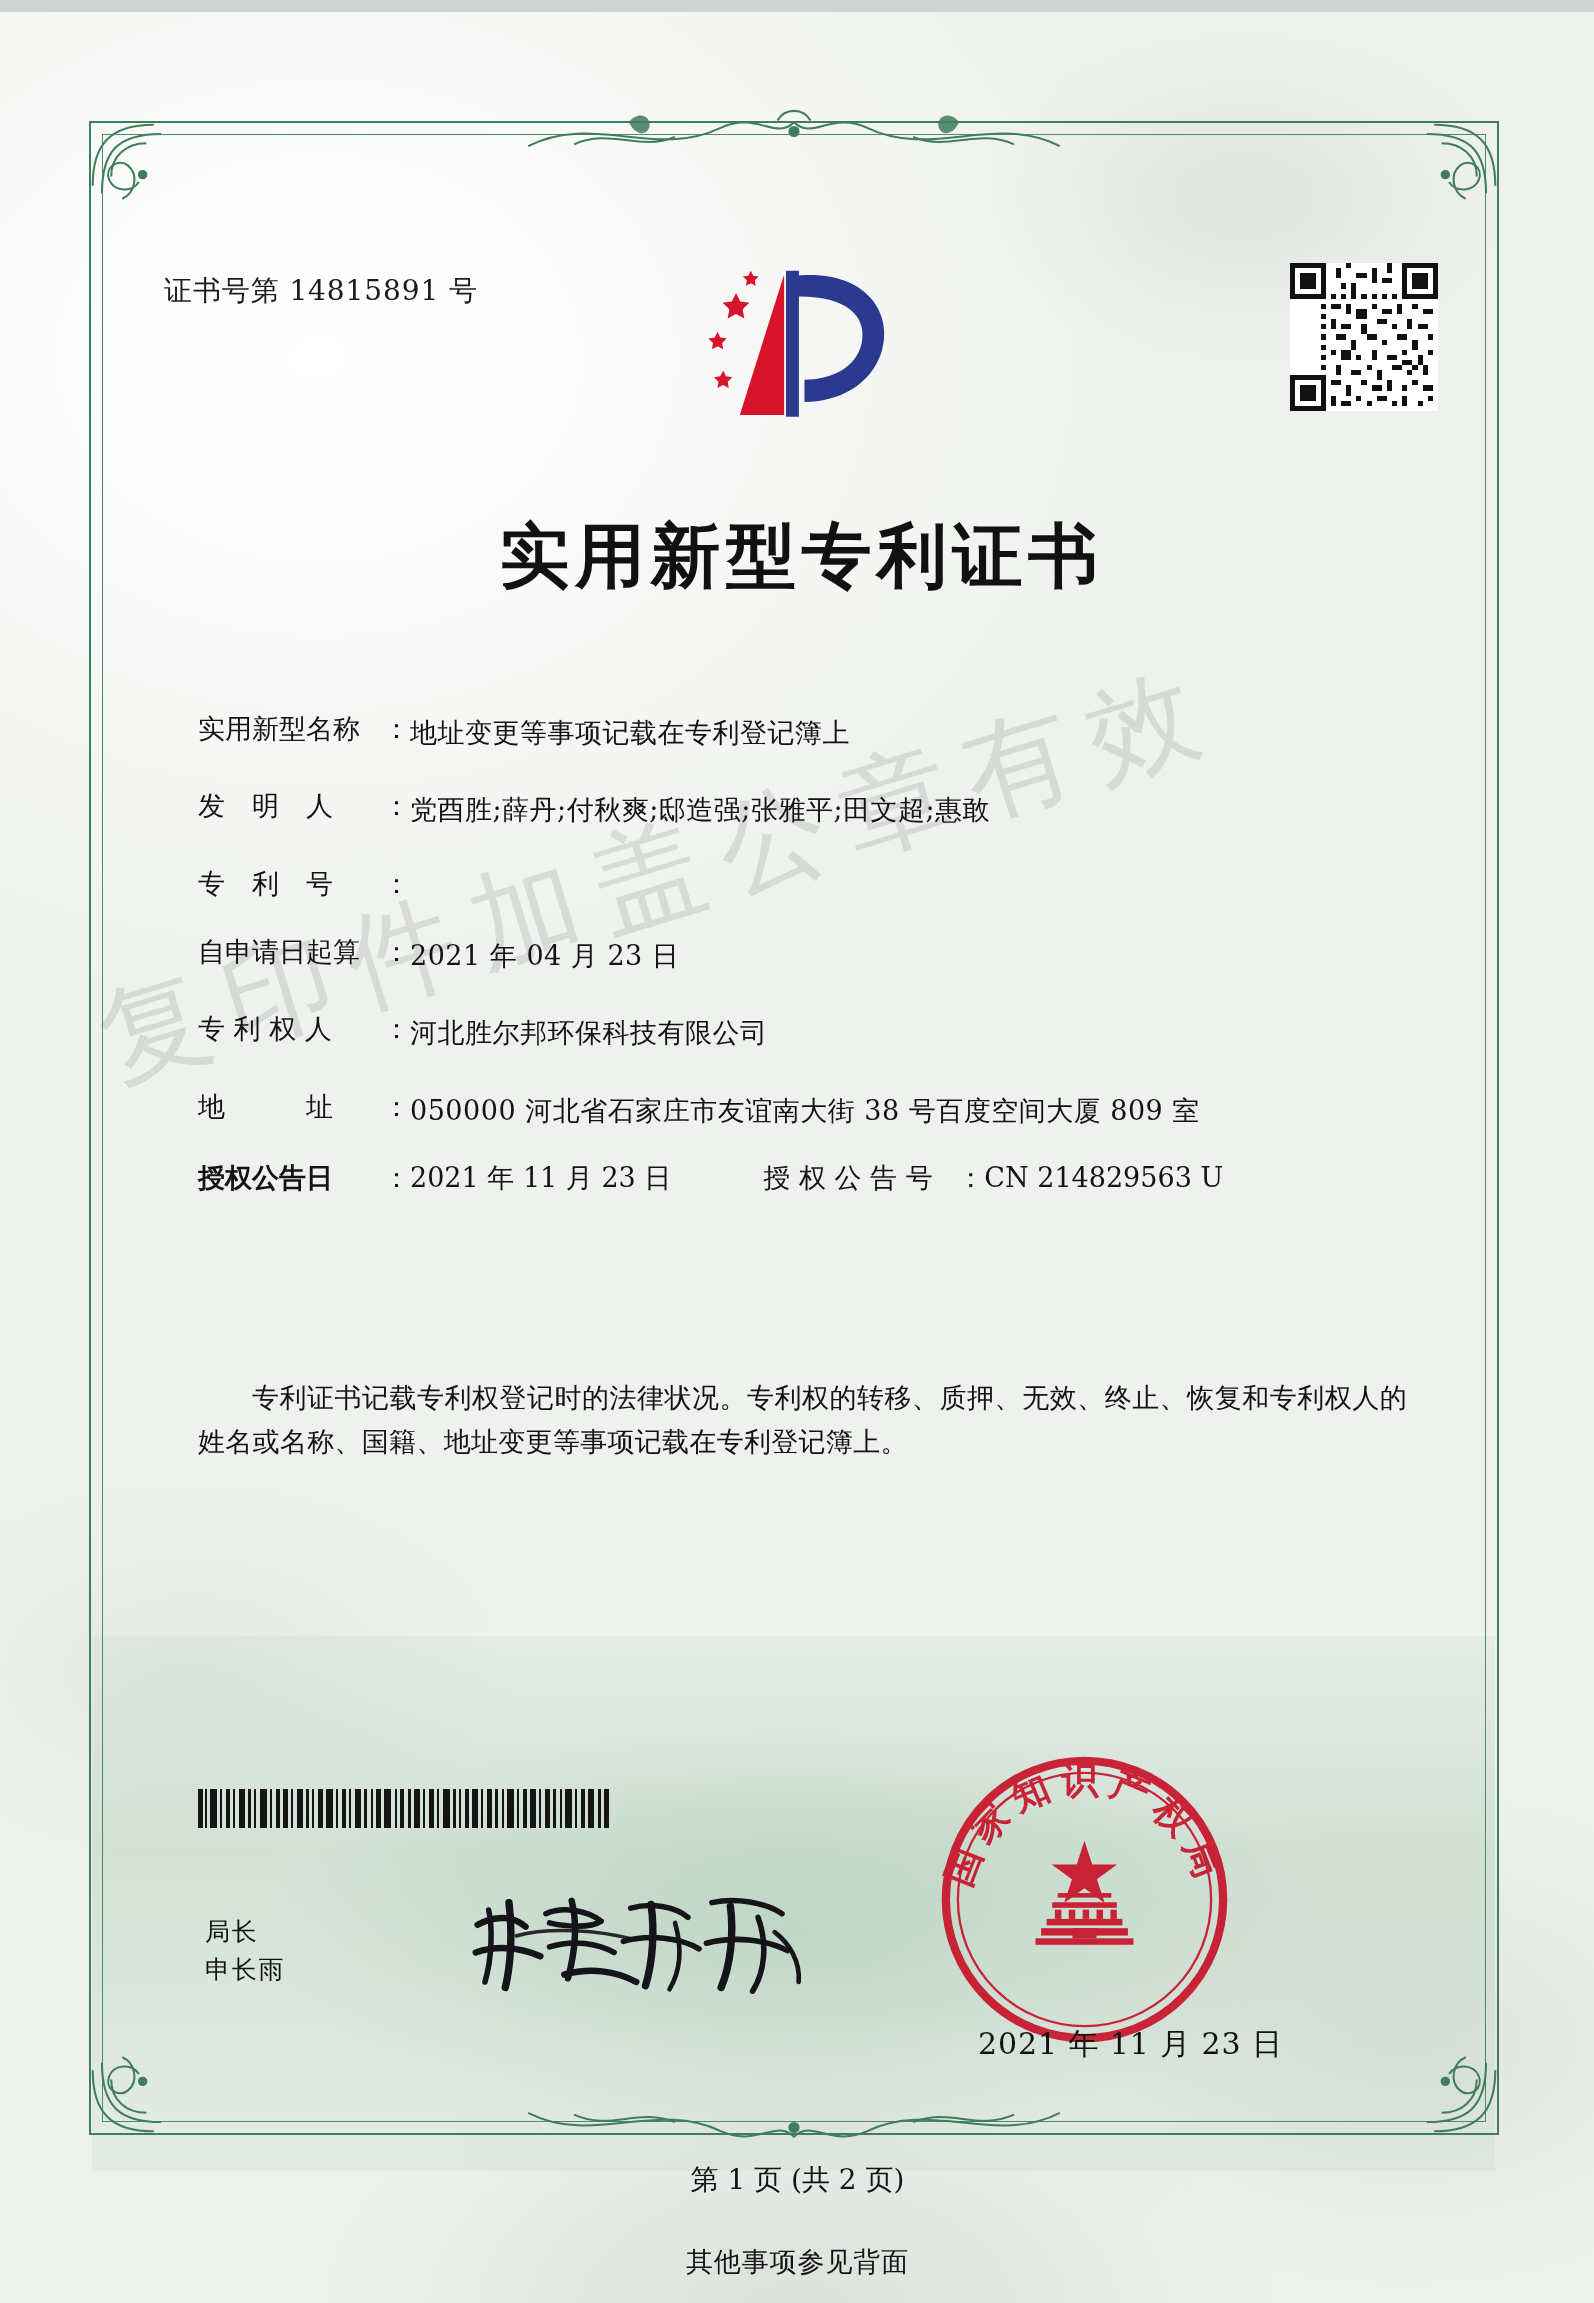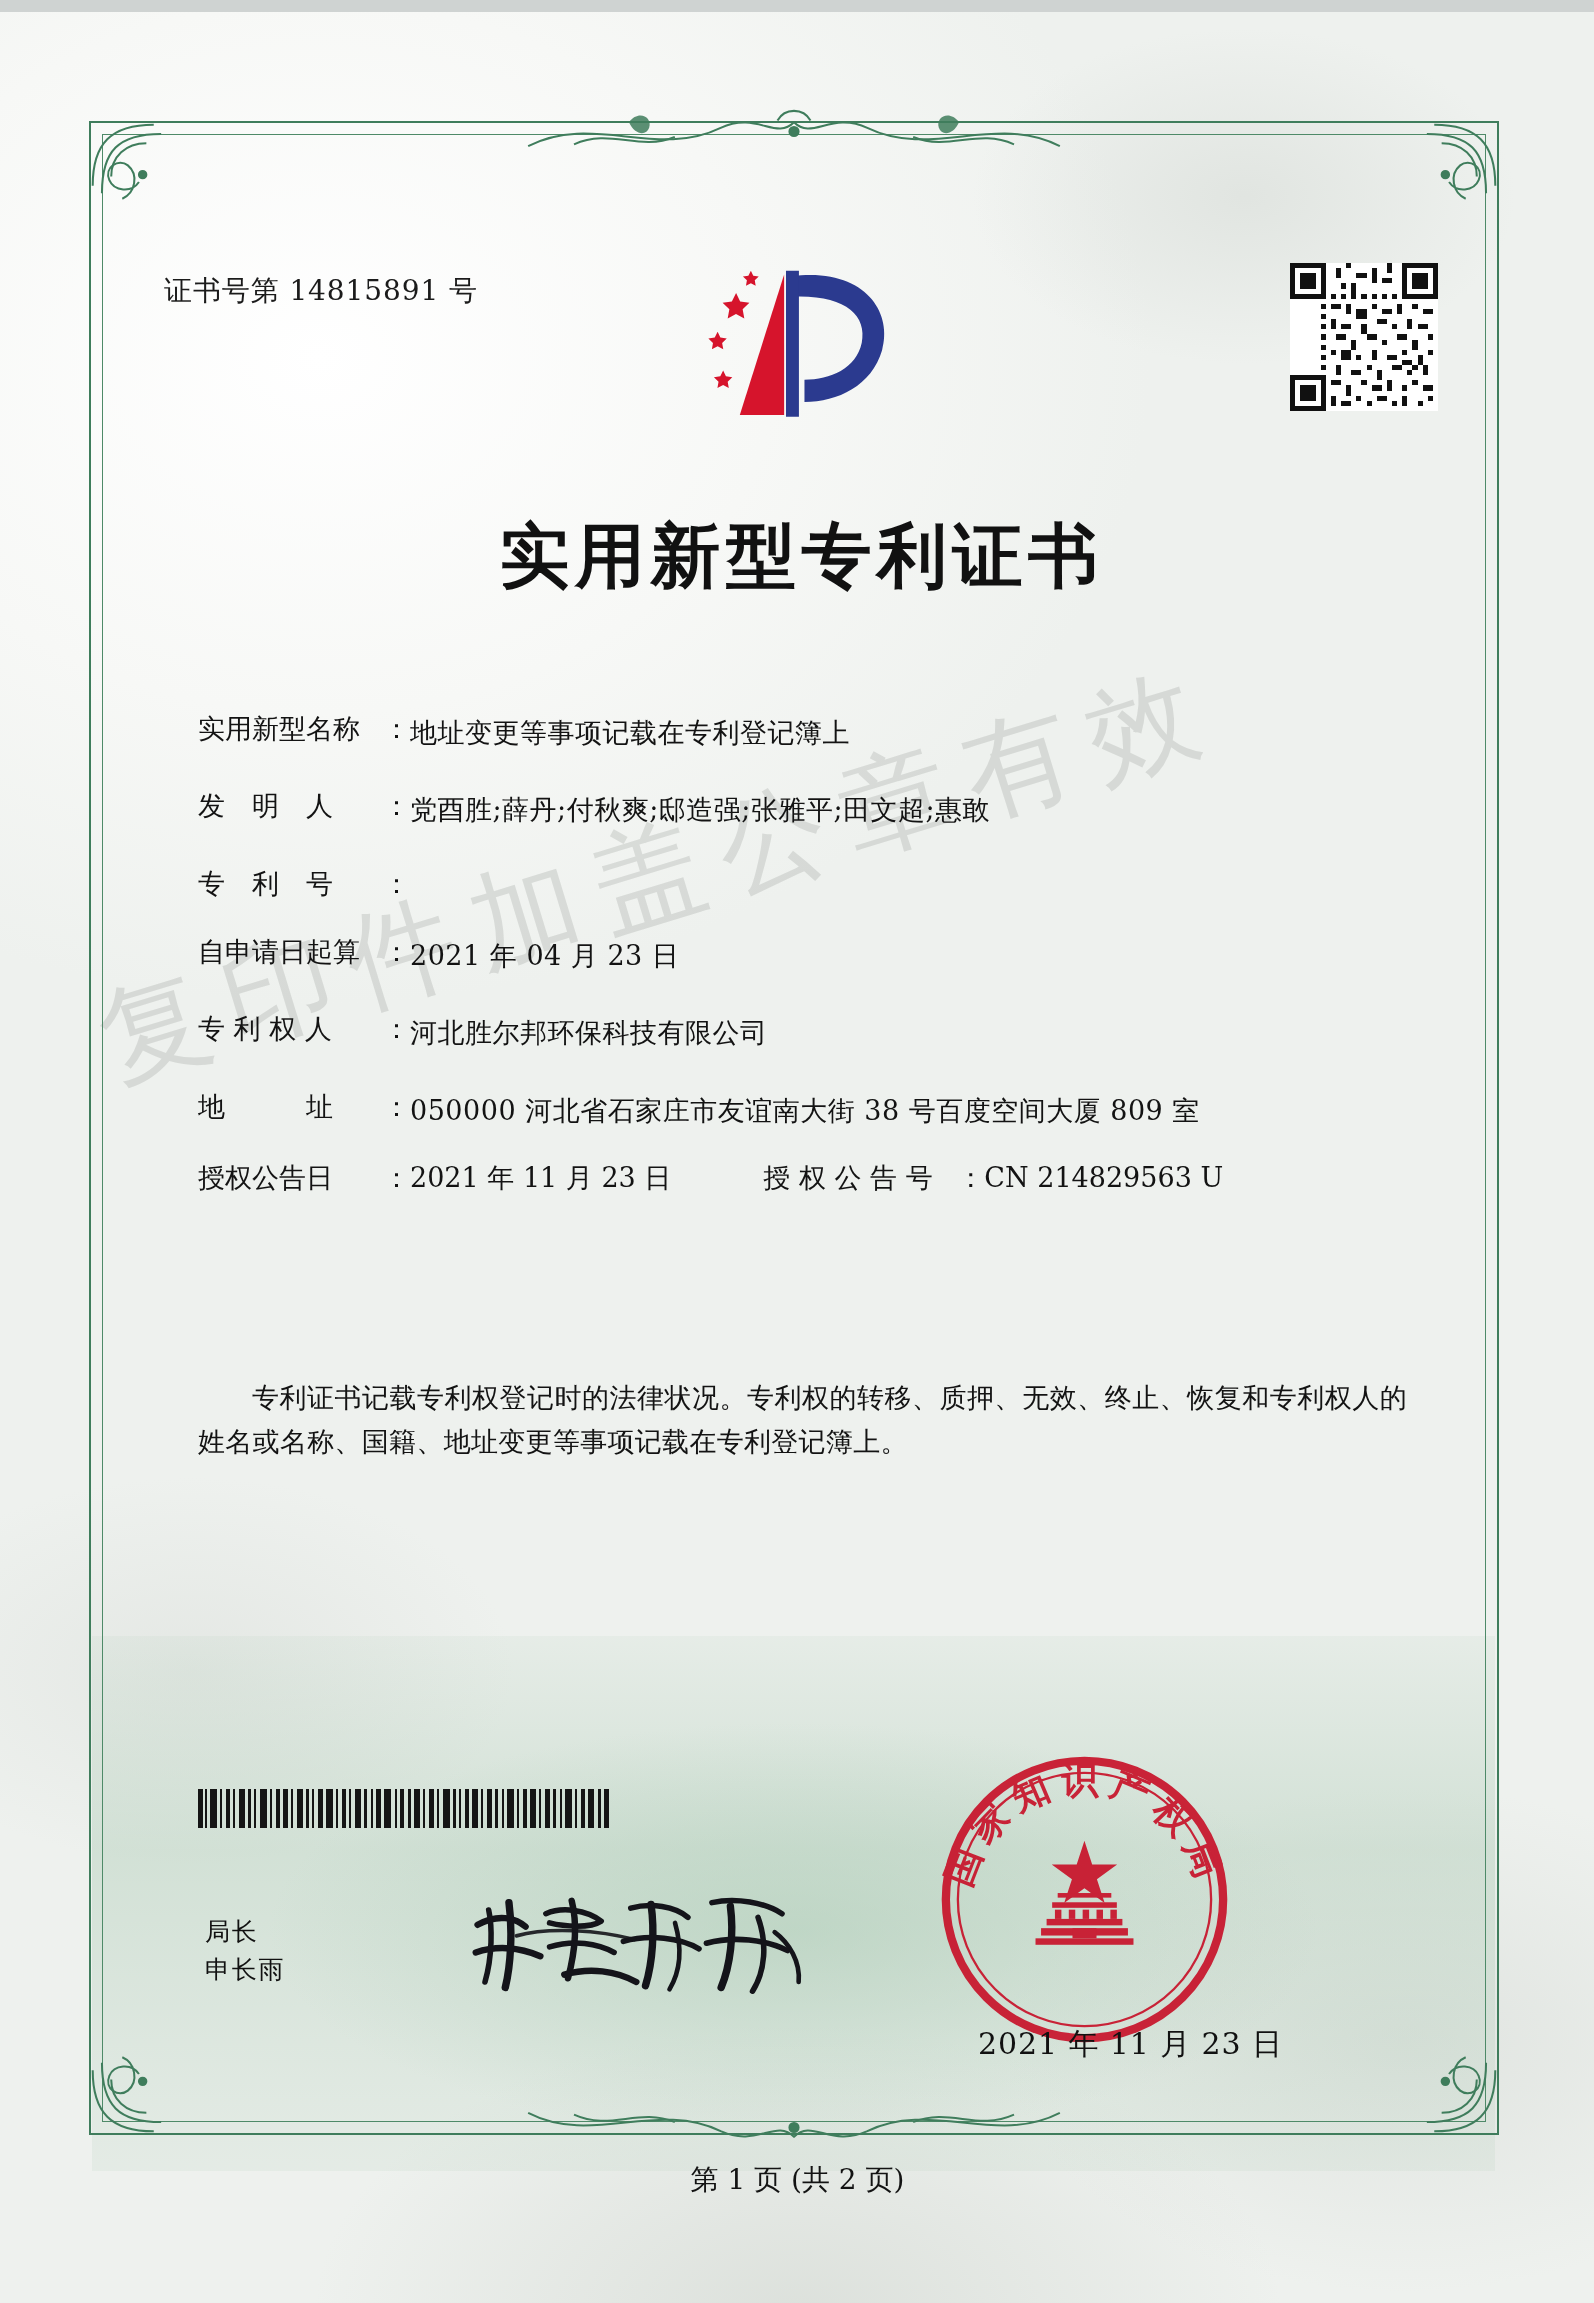--- a/index.html
+++ b/index.html
@@ -129,21 +129,21 @@
   .f-colon { flex: 0 0 18.5px; }
   .f-value {
     flex: 1;
     letter-spacing: 0.5px;
     word-break: break-all;
     line-height: 1.35;
   }
   .row-split { display: flex; margin-bottom: 9.2px; }
   .row-split .half { display: flex; }
   .row-split .half.second { margin-left: 92px; }
-  .hl { width: 185px; flex: 0 0 185px; white-space: pre; }
+  .hl { width: 185px; flex: 0 0 185px; white-space: pre; font-weight: bold; }
   .hl2 { width: 194px; flex: 0 0 194px; white-space: pre; }
 
   
   .paras {
     position: absolute;
     left: 198px; top: 1364px;
     width: 1209px;
     font-size: 27px;
     color: #131313;
   }
@@ -591,15 +591,16 @@
       </defs>
       <text font-family="'DejaVu Serif','Liberation Serif',serif" font-size="40" font-weight="bold" fill="#c8132a" letter-spacing="10">
         <textPath href="#sealArc" startOffset="50%" text-anchor="middle">国家知识产权局</textPath>
       </text>
     </g>
   </svg>
 
   <div class="seal-date">2021 年 11 月 23 日</div>
 
   <div class="pageno">第 1 页 (共 2 页)</div>
+  <div class="backnote">其他事项参见背面</div>
 
 </div>
 
 
 </body></html>

